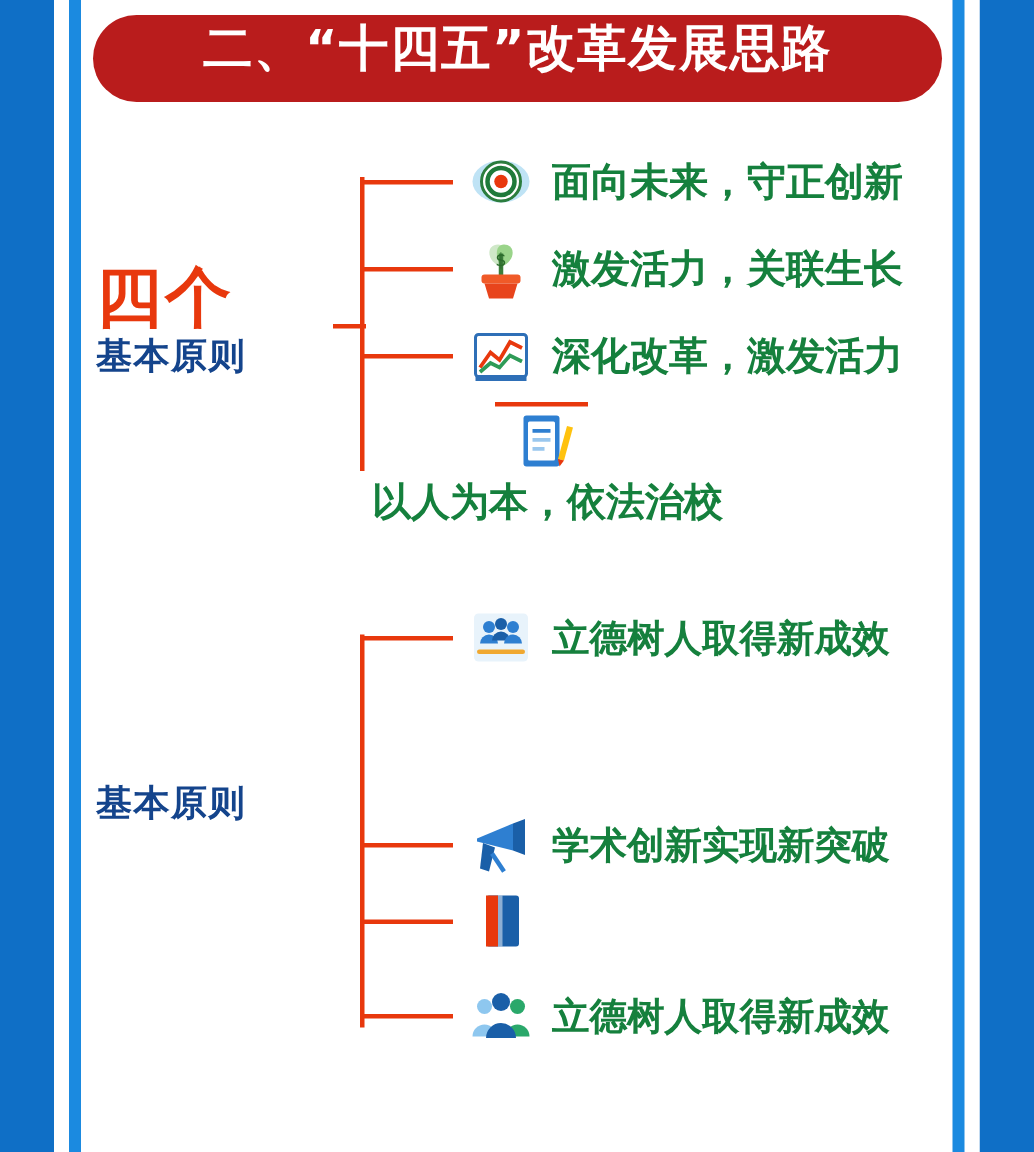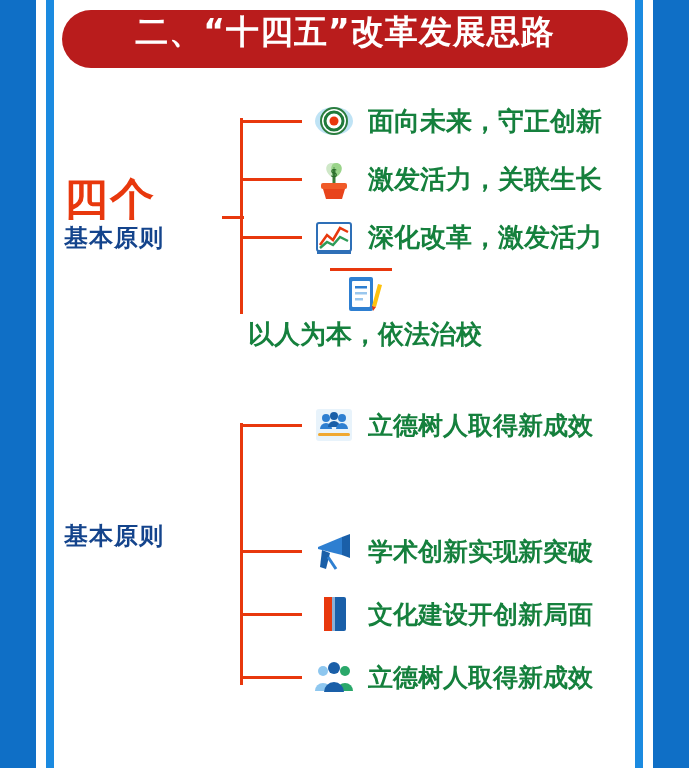--- a/index.html
+++ b/index.html
@@ -280,21 +280,21 @@
             <path d="M8 26 a6 6 0 0 1 12 0 z" fill="#2e7fd1"></path>
             <path d="M16 24 a6 6 0 0 1 12 0 z" fill="#1a5fa8"></path>
             <path d="M24 26 a6 6 0 0 1 12 0 z" fill="#2e7fd1"></path>
             <rect x="6" y="30" width="32" height="3" rx="1.5" fill="#f0a830"></rect>
           </svg>
         </div>
         <div class="row-text small">立德树人取得新成效</div>
       </div>
 
 
-      <div class="row" style="top: 129px;">
+      <div class="row" style="top: 141px;">
         <div class="row-connector"></div>
         <div class="row-icon">
           <svg width="44" height="44" viewBox="0 0 44 44">
             <path d="M6 18 L30 8 L30 26 L6 20 Z" fill="#2e7fd1"></path>
             <path d="M30 8 L38 5 L38 29 L30 26 Z" fill="#1a5fa8"></path>
             <path d="M10 21 L18 24 L14 40 L8 38 Z" fill="#1a5fa8"></path>
             <path d="M16 28 L24 40" stroke="#2e7fd1" stroke-width="3" fill="none"></path>
           </svg>
         </div>
         <div class="row-text small">学术创新实现新突破</div>
@@ -302,21 +302,20 @@
 
       <div class="row" style="top: 192px;">
         <div class="row-connector"></div>
         <div class="row-icon">
           <svg width="44" height="44" viewBox="0 0 44 44">
             <rect x="12" y="5" width="22" height="34" rx="2" fill="#1a5fa8"></rect>
             <rect x="12" y="5" width="8" height="34" fill="#e8380d"></rect>
             <rect x="20" y="5" width="3" height="34" fill="#ffffff" opacity="0.5"></rect>
           </svg>
         </div>
-        <div class="row-text small">文化建设开创新局面</div>
       </div>
 
       <div class="row" style="top: 255px;">
         <div class="row-connector"></div>
         <div class="row-icon">
           <svg width="44" height="44" viewBox="0 0 44 44">
             <circle cx="11" cy="16" r="5" fill="#8ec7ef"></circle>
             <path d="M3 36 a8 8 0 0 1 16 0 z" fill="#8ec7ef"></path>
             <circle cx="33" cy="16" r="5" fill="#2aa86a"></circle>
             <path d="M25 36 a8 8 0 0 1 16 0 z" fill="#2aa86a"></path>

